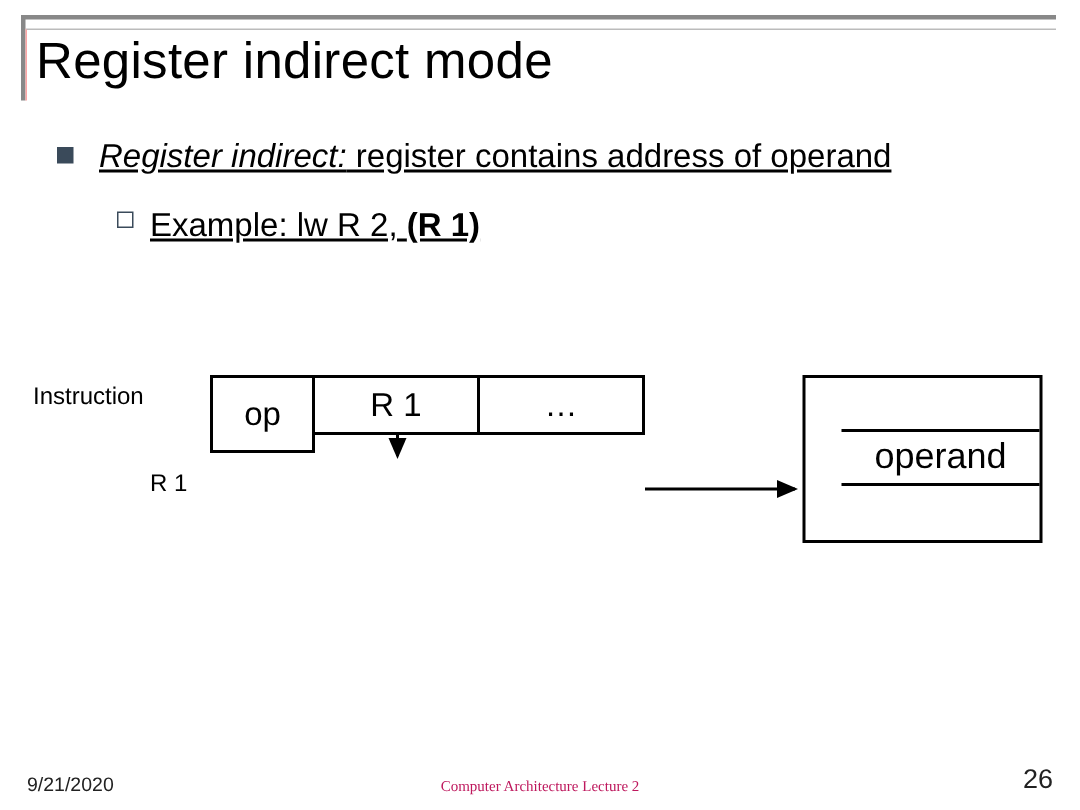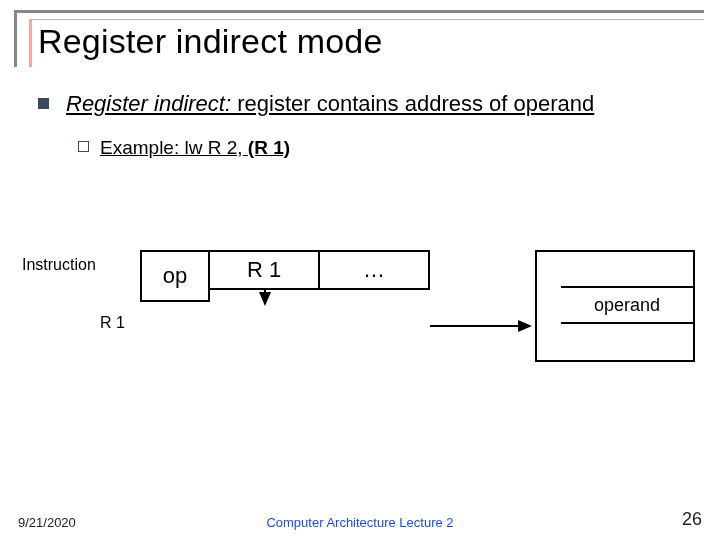--- a/index.html
+++ b/index.html
@@ -21,22 +21,22 @@
     left: 14px; top: 10px;
     width: 690px;
   }
   .title-frame {
     border-top: 3px solid #888;
     border-left: 3px solid #888;
     padding: 4px 0 0 0;
   }
   .title-inner {
     border-top: 1px solid #bbb;
-    border-left: 3px solid #fca5a5;
-    margin-top: 2px; margin-left: 12px;
+    border-left: 1px solid #fca5a5;
+    margin-top: 2px; margin-left: 0;
     padding: 2px 0 6px 6px;
   }
   .title {
     font-size: 34px;
     font-weight: 400;
     letter-spacing: 0.2px;
     color: #000;
   }
   .body {
     position: absolute;
@@ -53,21 +53,21 @@
   .bullet1::before {
     content: "";
     position: absolute;
     left: 0; top: 8px;
     width: 11px; height: 11px;
     background: #3a4a5a;
   }
   .sub {
     margin-top: 18px;
     margin-left: 40px;
-    font-size: 19px;
+    font-size: 22px;
     position: relative;
     padding-left: 22px;
   }
   .sub::before {
     content: "";
     position: absolute;
     left: 0; top: 5px;
     width: 9px; height: 9px;
     border: 1px solid #3a4a5a;
     background: #fff;
@@ -111,41 +111,41 @@
   .reg  { left: 140px; top: 306px; width: 290px; height: 40px; }
   
   .mstack {
     position: absolute;
     left: 535px; top: 250px; width: 160px;
     border: 2px solid #000;
   }
   .mcell {
     height: 36px; border-bottom: 2px solid #000;
     display: flex; align-items: center; justify-content: center;
-    font-size: 18px;
+    font-size: 24px;
     margin-left: 24px;
   }
   .mcell:last-child { border-bottom: none; }
 
   
   svg.arrows {
     position: absolute; left: 0; top: 0;
     width: 720px; height: 540px;
   }
 
   .footer-date {
     position: absolute;
     left: 18px; bottom: 10px;
     font-size: 13px; color: #222;
   }
   .footer-center {
     position: absolute;
     left: 0; right: 0; bottom: 10px;
     text-align: center;
-    font-size: 13px; color: #1d4ed8;
+    font-size: 10px; color: #be185d; font-family: Liberation Serif, serif;
   }
   .footer-page {
     position: absolute;
     right: 18px; bottom: 10px;
     font-size: 18px; color: #222;
   }
 </style>
 </head>
 <body>
 

